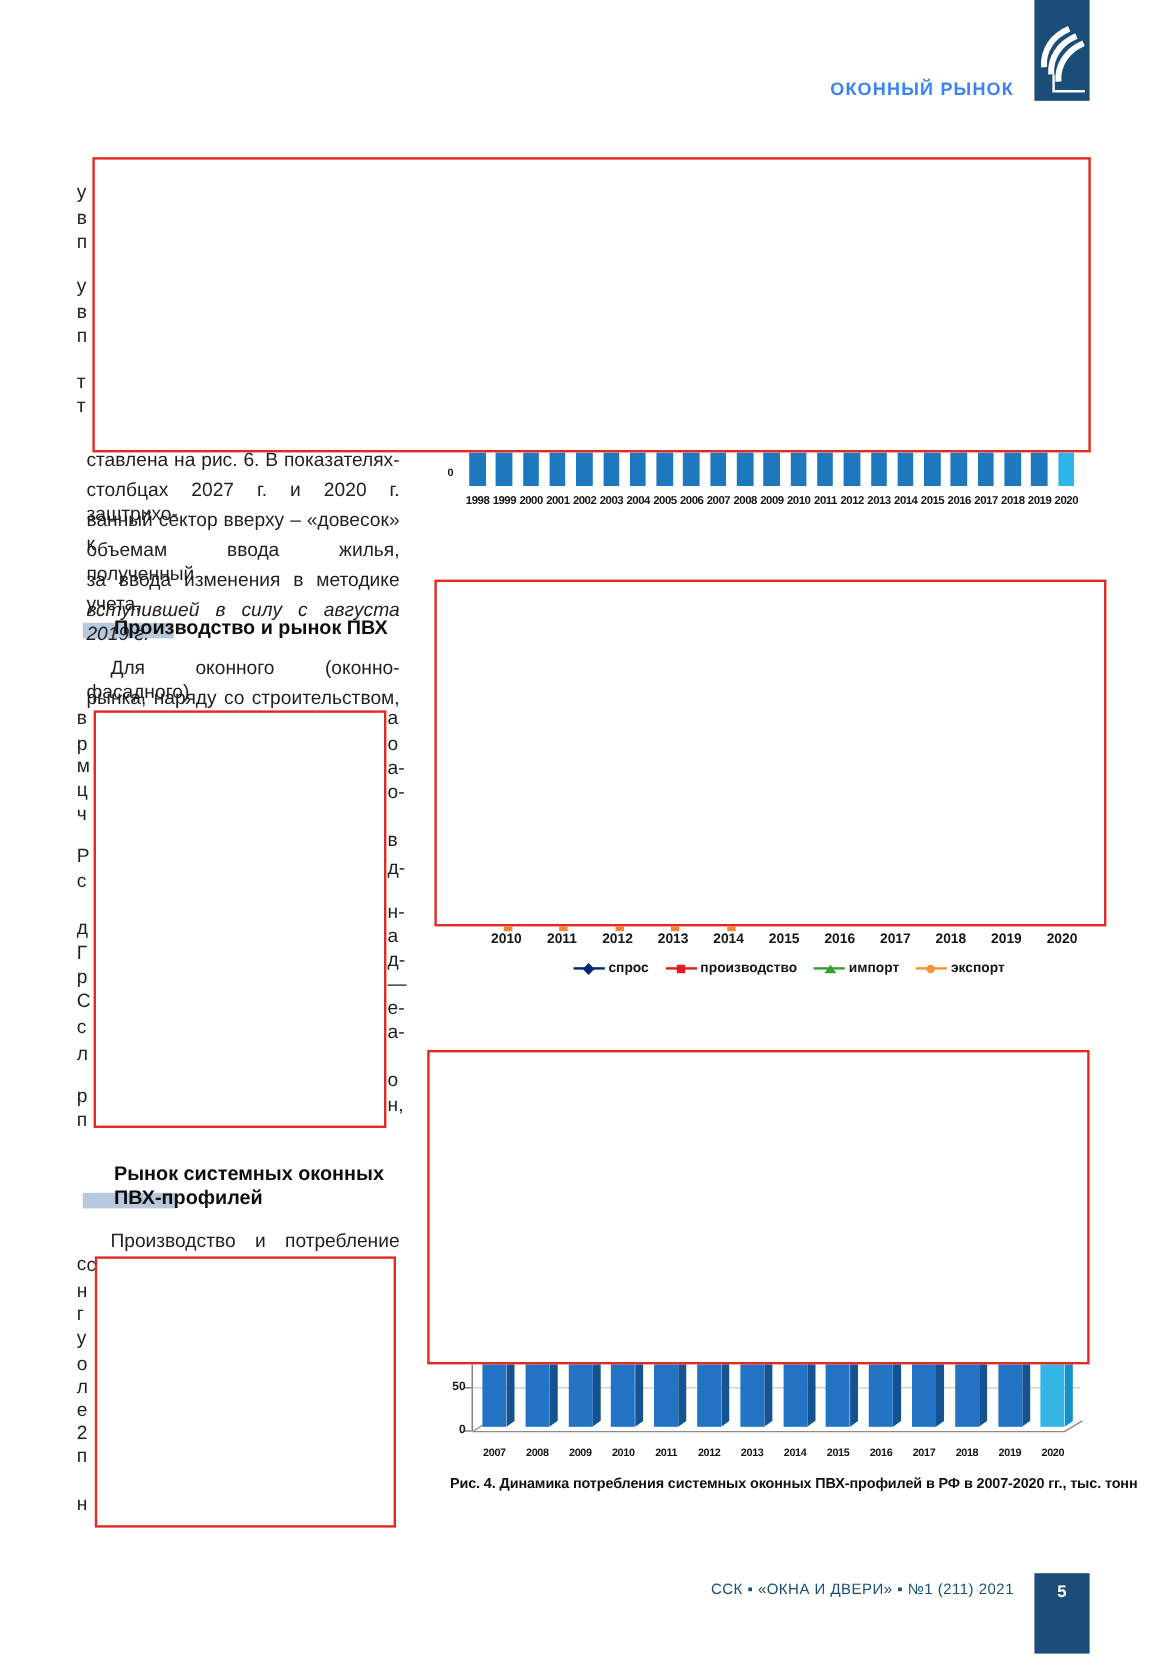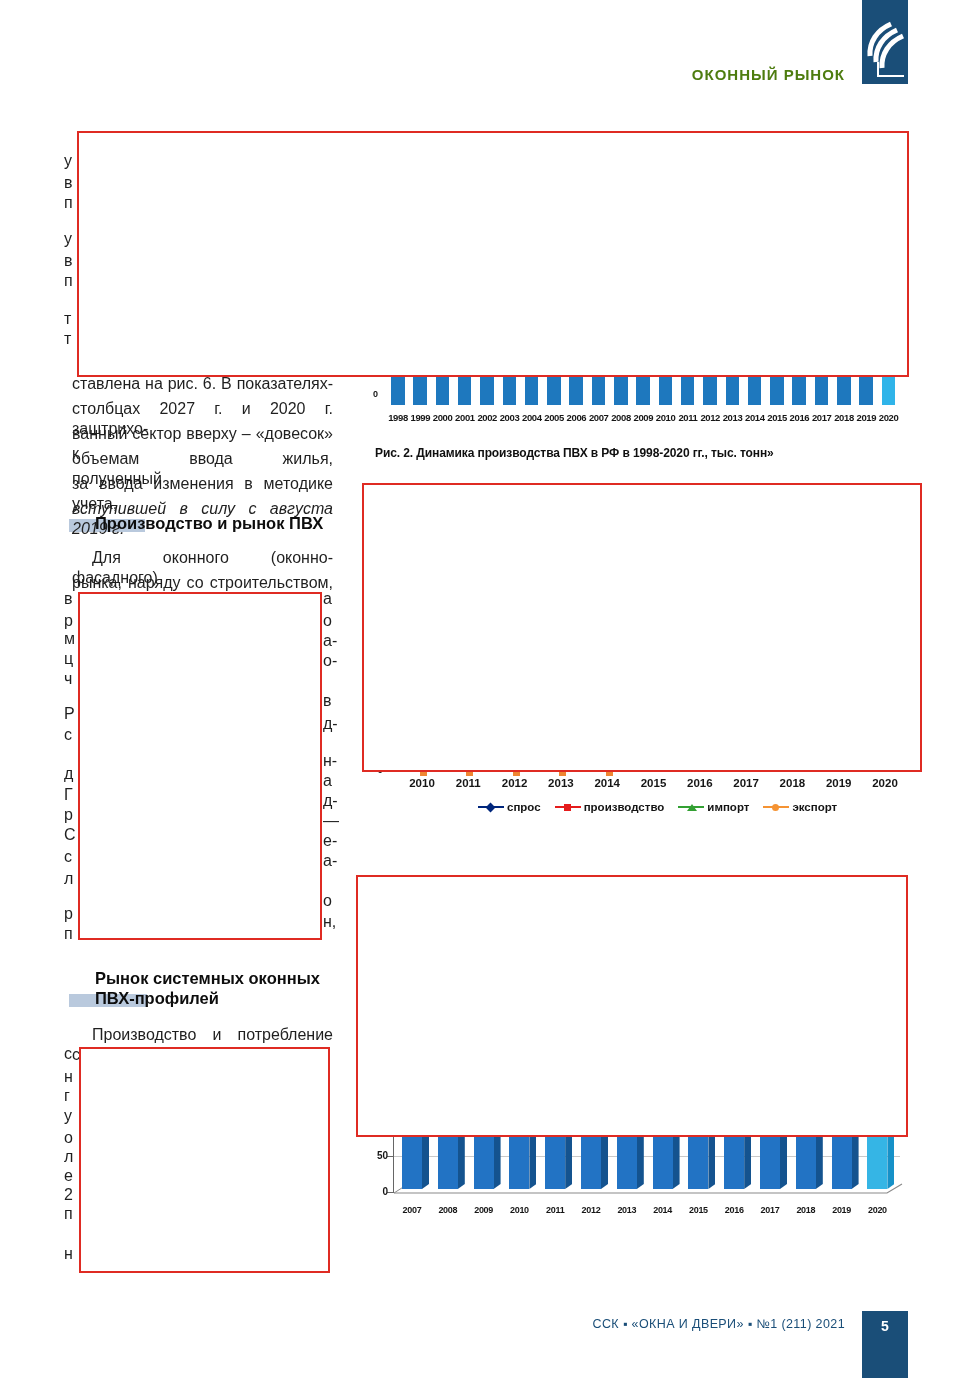--- a/index.html
+++ b/index.html
@@ -1,20 +1,20 @@
 <!DOCTYPE html>
 <html><head>
 <meta charset="utf-8">
 <style>
   html,body{margin:0;padding:0;background:#ffffff;}
   .page{position:relative;width:980px;height:1385px;background:#ffffff;overflow:hidden;
         font-family:"Liberation Sans", sans-serif;color:#1f1f1f;}
   
   .hdr-title{position:absolute;top:66px;right:135px;font-size:15px;font-weight:bold;
-             letter-spacing:1px;color:#4d7c0f;}
+             letter-spacing:1px;color:#3b82f6;}
   .logo{position:absolute;left:862px;top:0;width:46px;height:84px;background:#1a4e78;}
   
   .redbox{position:absolute;background:#ffffff;border:2px solid #df2b23;box-sizing:border-box;z-index:5;}
   
   .ln{position:absolute;left:72px;width:261px;height:20px;font-size:16px;line-height:20px;
       text-align:justify;text-align-last:justify;z-index:2;}
   .ln.noj{text-align-last:left;font-style:italic;}
   .ln.ind{text-indent:20px;}
   .h-line{position:absolute;left:95px;font-size:16.5px;font-weight:bold;color:#0d0d0d;z-index:2;white-space:nowrap;}
   .hl{position:absolute;background:#b9c9dd;height:13px;z-index:1;}
@@ -185,21 +185,20 @@
       <span style="left: 710.2px;">2012</span>
       <span style="left: 732.5px;">2013</span>
       <span style="left: 754.8px;">2014</span>
       <span style="left: 777.1px;">2015</span>
       <span style="left: 799.4px;">2016</span>
       <span style="left: 821.7px;">2017</span>
       <span style="left: 844px;">2018</span>
       <span style="left: 866.3px;">2019</span>
       <span style="left: 888.6px;">2020</span>
     </div>
-  <div class="caption" style="top:446px">Рис. 2. Динамика производства ПВХ в РФ в 1998-2020 гг., тыс. тонн»</div>
 
   <div class="ylab" style="left:365px;top:763px;width:18px;font-size:10.5px;z-index:1;">0</div>
   <div class="dots">
       <b style="left: 420px; background: rgb(239, 134, 50);"></b>
       <b style="left: 466px; background: rgb(239, 134, 50);"></b>
       <b style="left: 513px; background: rgb(239, 134, 50);"></b>
       <b style="left: 559px; background: rgb(239, 134, 50);"></b>
       <b style="left: 606px; background: rgb(239, 134, 50);"></b>
     </div>
   <div class="ticks t2" style="top:777px">
@@ -309,20 +308,21 @@
       <span style="left: 591px;">2012</span>
       <span style="left: 626.8px;">2013</span>
       <span style="left: 662.6px;">2014</span>
       <span style="left: 698.4px;">2015</span>
       <span style="left: 734.2px;">2016</span>
       <span style="left: 770px;">2017</span>
       <span style="left: 805.8px;">2018</span>
       <span style="left: 841.6px;">2019</span>
       <span style="left: 877.4px;">2020</span>
     </div>
+  <div class="caption" style="top:1229px">Рис. 4. Динамика потребления системных оконных ПВХ-профилей в РФ в 2007-2020 гг., тыс. тонн</div>
 
   <div class="redbox" style="left:77px;top:131px;width:832px;height:246px;"></div>
   <div class="redbox" style="left:78px;top:592px;width:244px;height:348px;"></div>
   <div class="redbox" style="left:79px;top:1047px;width:251px;height:226px;"></div>
   <div class="redbox" style="left:362px;top:483px;width:560px;height:289px;"></div>
   <div class="redbox" style="left:356px;top:875px;width:552px;height:262px;"></div>
 
   <div class="footer-line">ССК ▪ «ОКНА И ДВЕРИ» ▪ №1 (211) 2021</div>
   <div class="pagebox">
     <span>5</span>

